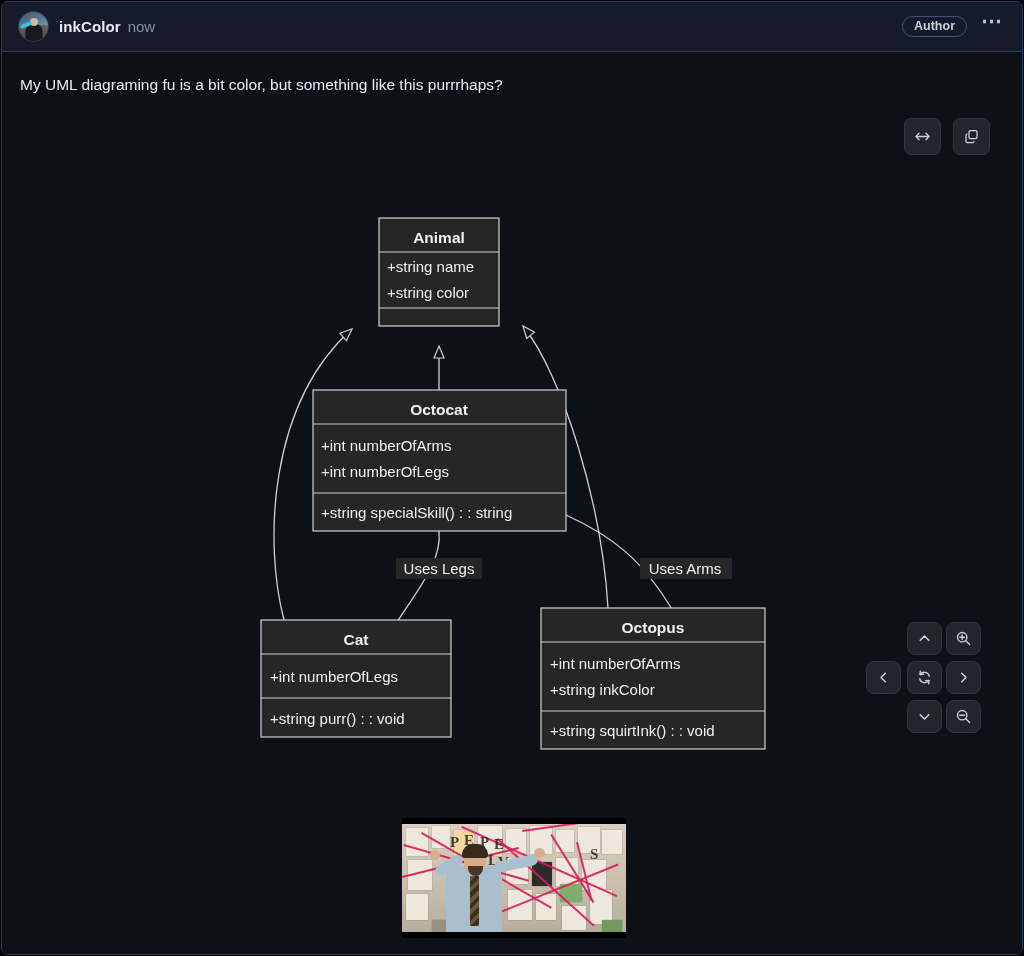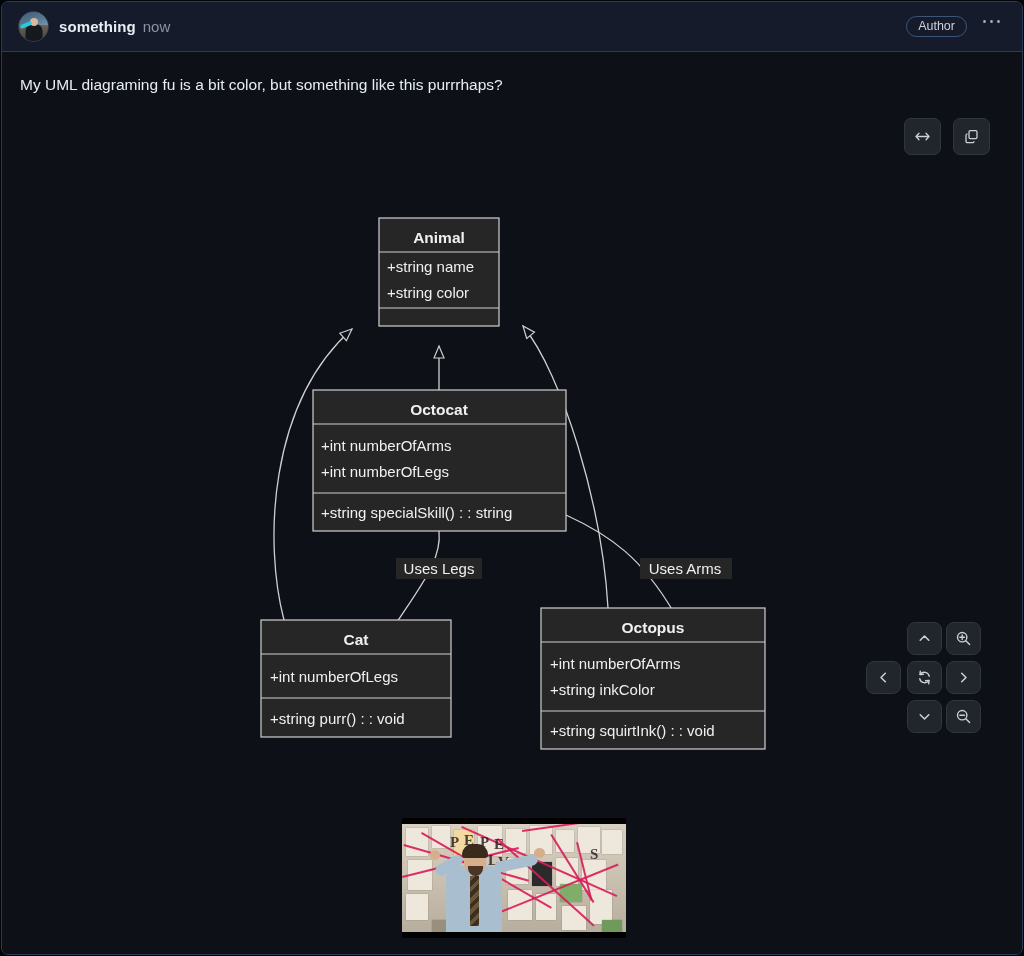--- a/index.html
+++ b/index.html
@@ -79,20 +79,21 @@
   }
   .timestamp {
     color: #8b949e;
     font-size: 15px;
     margin-left: 7px;
   }
   .header-right {
     margin-left: auto;
     display: flex;
     gap: 14px;
+    font-weight: bold;
   }
   .author-badge {
     border: 1px solid #3d5578;
     color: #c9d1d9;
     border-radius: 999px;
     font-size: 12.5px;
     padding: 3px 11px 4px;
     line-height: 1;
     background: transparent;
   }
@@ -274,21 +275,21 @@
 <div class="comment-card">
 
   <div class="comment-header">
     <div class="avatar">
       <div class="av-sky"></div>
       <div class="av-ground"></div>
       <div class="av-body"></div>
       <div class="av-head"></div>
       <div class="av-arm"></div>
     </div>
-    <span class="username">something</span>
+    <span class="username">inkColor</span>
     <span class="timestamp">now</span>
 
     <div class="header-right">
       <span class="author-badge">Author</span>
       <span class="kebab">⋯</span>
     </div>
   </div>
 
   <div class="comment-body">
 

